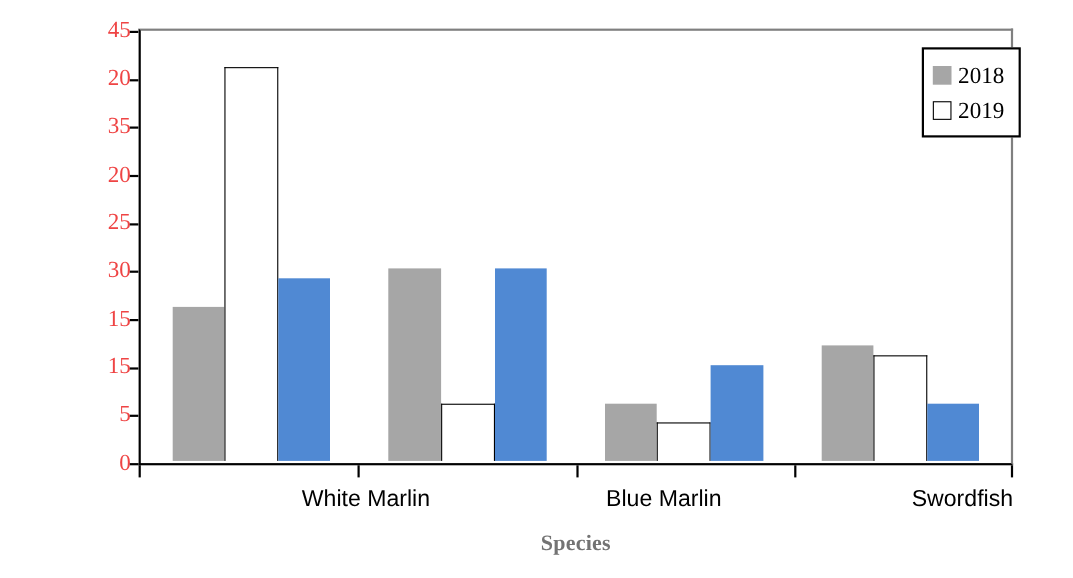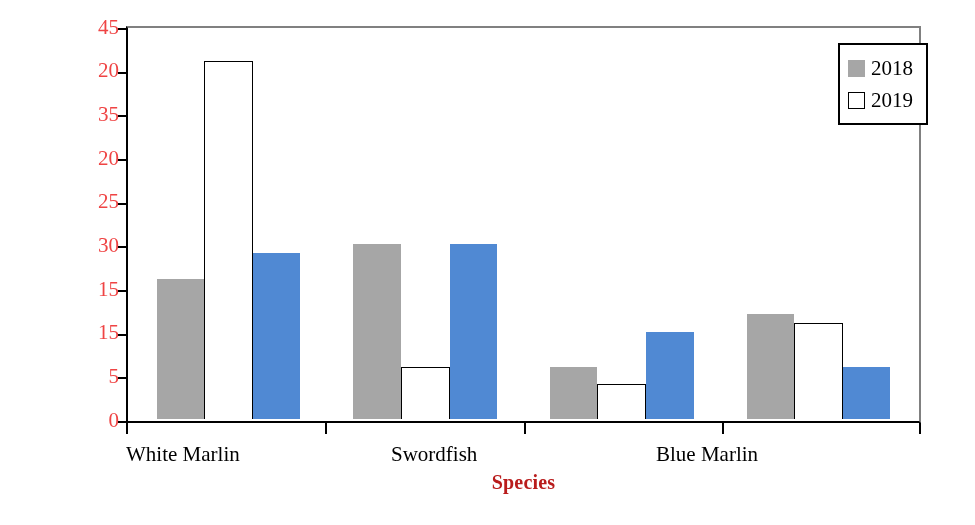--- a/index.html
+++ b/index.html
@@ -123,39 +123,39 @@
   .x-labels {
     position: absolute;
     left: 126px;
     top: 437px;
     width: 795px;
     height: 34px;
     display: flex;
   }
   .x-label {
     flex: 1 1 0;
-    text-align: left;
-    font-family: Liberation Serif, serif;
+    text-align: right;
+    font-family: Liberation Sans, sans-serif;
     font-size: 21px;
     color: #000000;
     line-height: 34px;
     white-space: nowrap;
   }
 
   
   .x-axis-title {
     position: absolute;
     left: 126px;
-    top: 471px;
+    top: 483px;
     width: 795px;
     text-align: center;
     font-family: "Liberation Serif", serif;
     font-weight: bold;
     font-size: 20px;
-    color: #b91c1c;
+    color: #737373;
     letter-spacing: 0.2px;
   }
 
   
   .legend {
     position: absolute;
     left: 838px;
     top: 43px;
     width: 90px;
     box-sizing: border-box;
@@ -269,22 +269,22 @@
   <div class="x-ticks">
       <div class="x-tick-mark" style="left: 0px;"></div>
       <div class="x-tick-mark" style="left: 198.75px;"></div>
       <div class="x-tick-mark" style="left: 397.5px;"></div>
       <div class="x-tick-mark" style="left: 596.25px;"></div>
       <div class="x-tick-mark" style="left: 793px;"></div>
     </div>
 
   <div class="x-labels">
       <div class="x-label">White Marlin</div>
+      <div class="x-label">Blue Marlin</div>
       <div class="x-label">Swordfish</div>
-      <div class="x-label">Blue Marlin</div>
     </div>
 
   <div class="x-axis-title">Species</div>
 
   <div class="legend">
       <div class="legend-item">
         <span class="legend-swatch s2018"></span>
         <span class="legend-label">2018</span>
       </div>
       <div class="legend-item">

